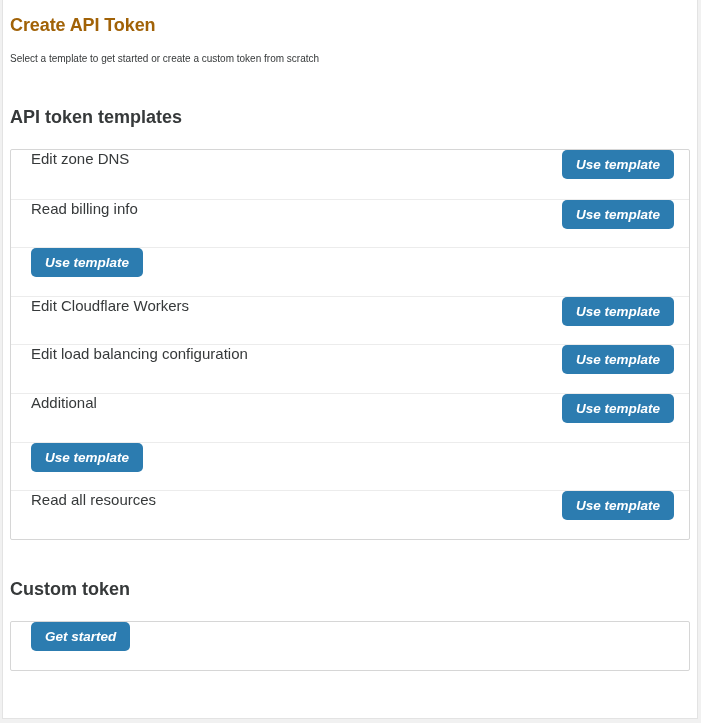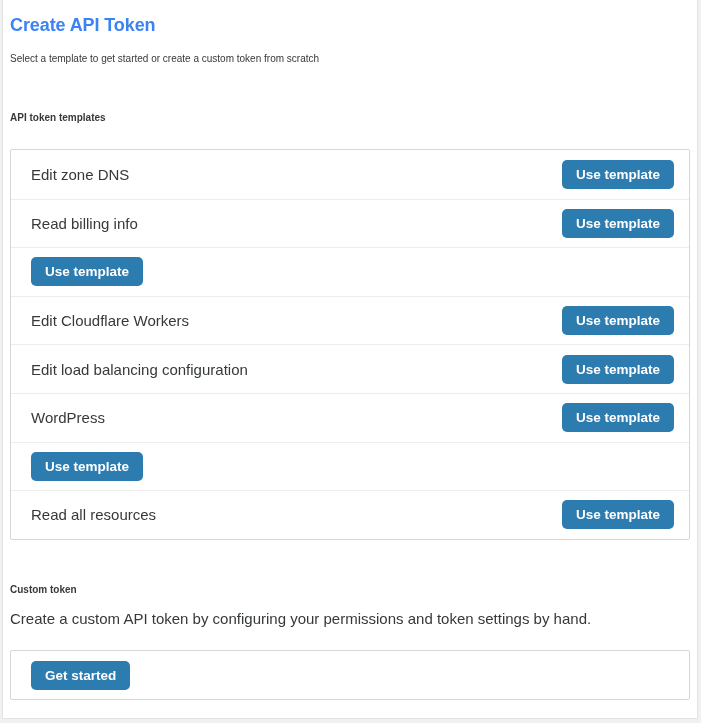--- a/index.html
+++ b/index.html
@@ -29,53 +29,53 @@
     top: 0;
     width: 22px;
     height: 2px;
     background: #c6c6c6;
   }
   .page-title {
     margin: 13px 0 0;
     font-size: 18px;
     line-height: 24px;
     font-weight: 700;
-    color: #3b82f6;
+    color: #a16207;
     letter-spacing: -0.1px;
   }
   .page-subtitle {
     margin: 11px 0 0;
     font-size: 10px;
     line-height: 21px;
     color: #36393a;
   }
   .section-heading {
     margin: 38px 0 0;
-    font-size: 10px;
+    font-size: 18px;
     line-height: 21px;
     font-weight: 700;
     color: #36393a;
   }
   .section-heading.custom { margin-top: 39px; }
   .section-desc {
     margin: 8px 0 0;
     font-size: 15px;
     line-height: 21px;
     color: #36393a;
   }
   .box {
     margin-top: 21px;
     border: 1px solid #d6d6d6;
     border-radius: 2px;
     background: #ffffff;
   }
   .row {
     height: 48.6px;
     display: flex;
-    align-items: center;
+    align-items: flex-start;
     justify-content: space-between;
     padding: 0 15px 0 20px;
     border-top: 1px solid #ececec;
   }
   .row:first-child { border-top: none; }
   .row-label {
     font-size: 15px;
     color: #36393a;
   }
   .btn-primary {
@@ -83,20 +83,21 @@
     color: #ffffff;
     font-family: inherit;
     font-size: 13.5px;
     font-weight: 700;
     border: none;
     border-radius: 5px;
     height: 29px;
     padding: 0 14px;
     cursor: pointer;
     white-space: nowrap;
+    font-style: italic;
   }
 </style>
 </head>
 <body>
 
 <div class="top-artifact"></div>
 
 <div class="page-card">
 
   <h1 class="page-title">Create API Token</h1>
@@ -118,34 +119,33 @@
     </div>
     <div class="row">
       <span class="row-label">Edit Cloudflare Workers</span>
       <button class="btn-primary">Use template</button>
     </div>
     <div class="row">
       <span class="row-label">Edit load balancing configuration</span>
       <button class="btn-primary">Use template</button>
     </div>
     <div class="row">
-      <span class="row-label">WordPress</span>
+      <span class="row-label">Additional</span>
       <button class="btn-primary">Use template</button>
     </div>
     <div class="row">
       <button class="btn-primary">Use template</button>
     </div>
     <div class="row">
       <span class="row-label">Read all resources</span>
       <button class="btn-primary">Use template</button>
     </div>
   </div>
 
   <h2 class="section-heading custom">Custom token</h2>
-  <p class="section-desc">Create a custom API token by configuring your permissions and token settings by hand.</p>
 
   <div class="box">
     <div class="row">
       <button class="btn-primary">Get started</button>
     </div>
   </div>
 
 </div>
 
 </body></html>

